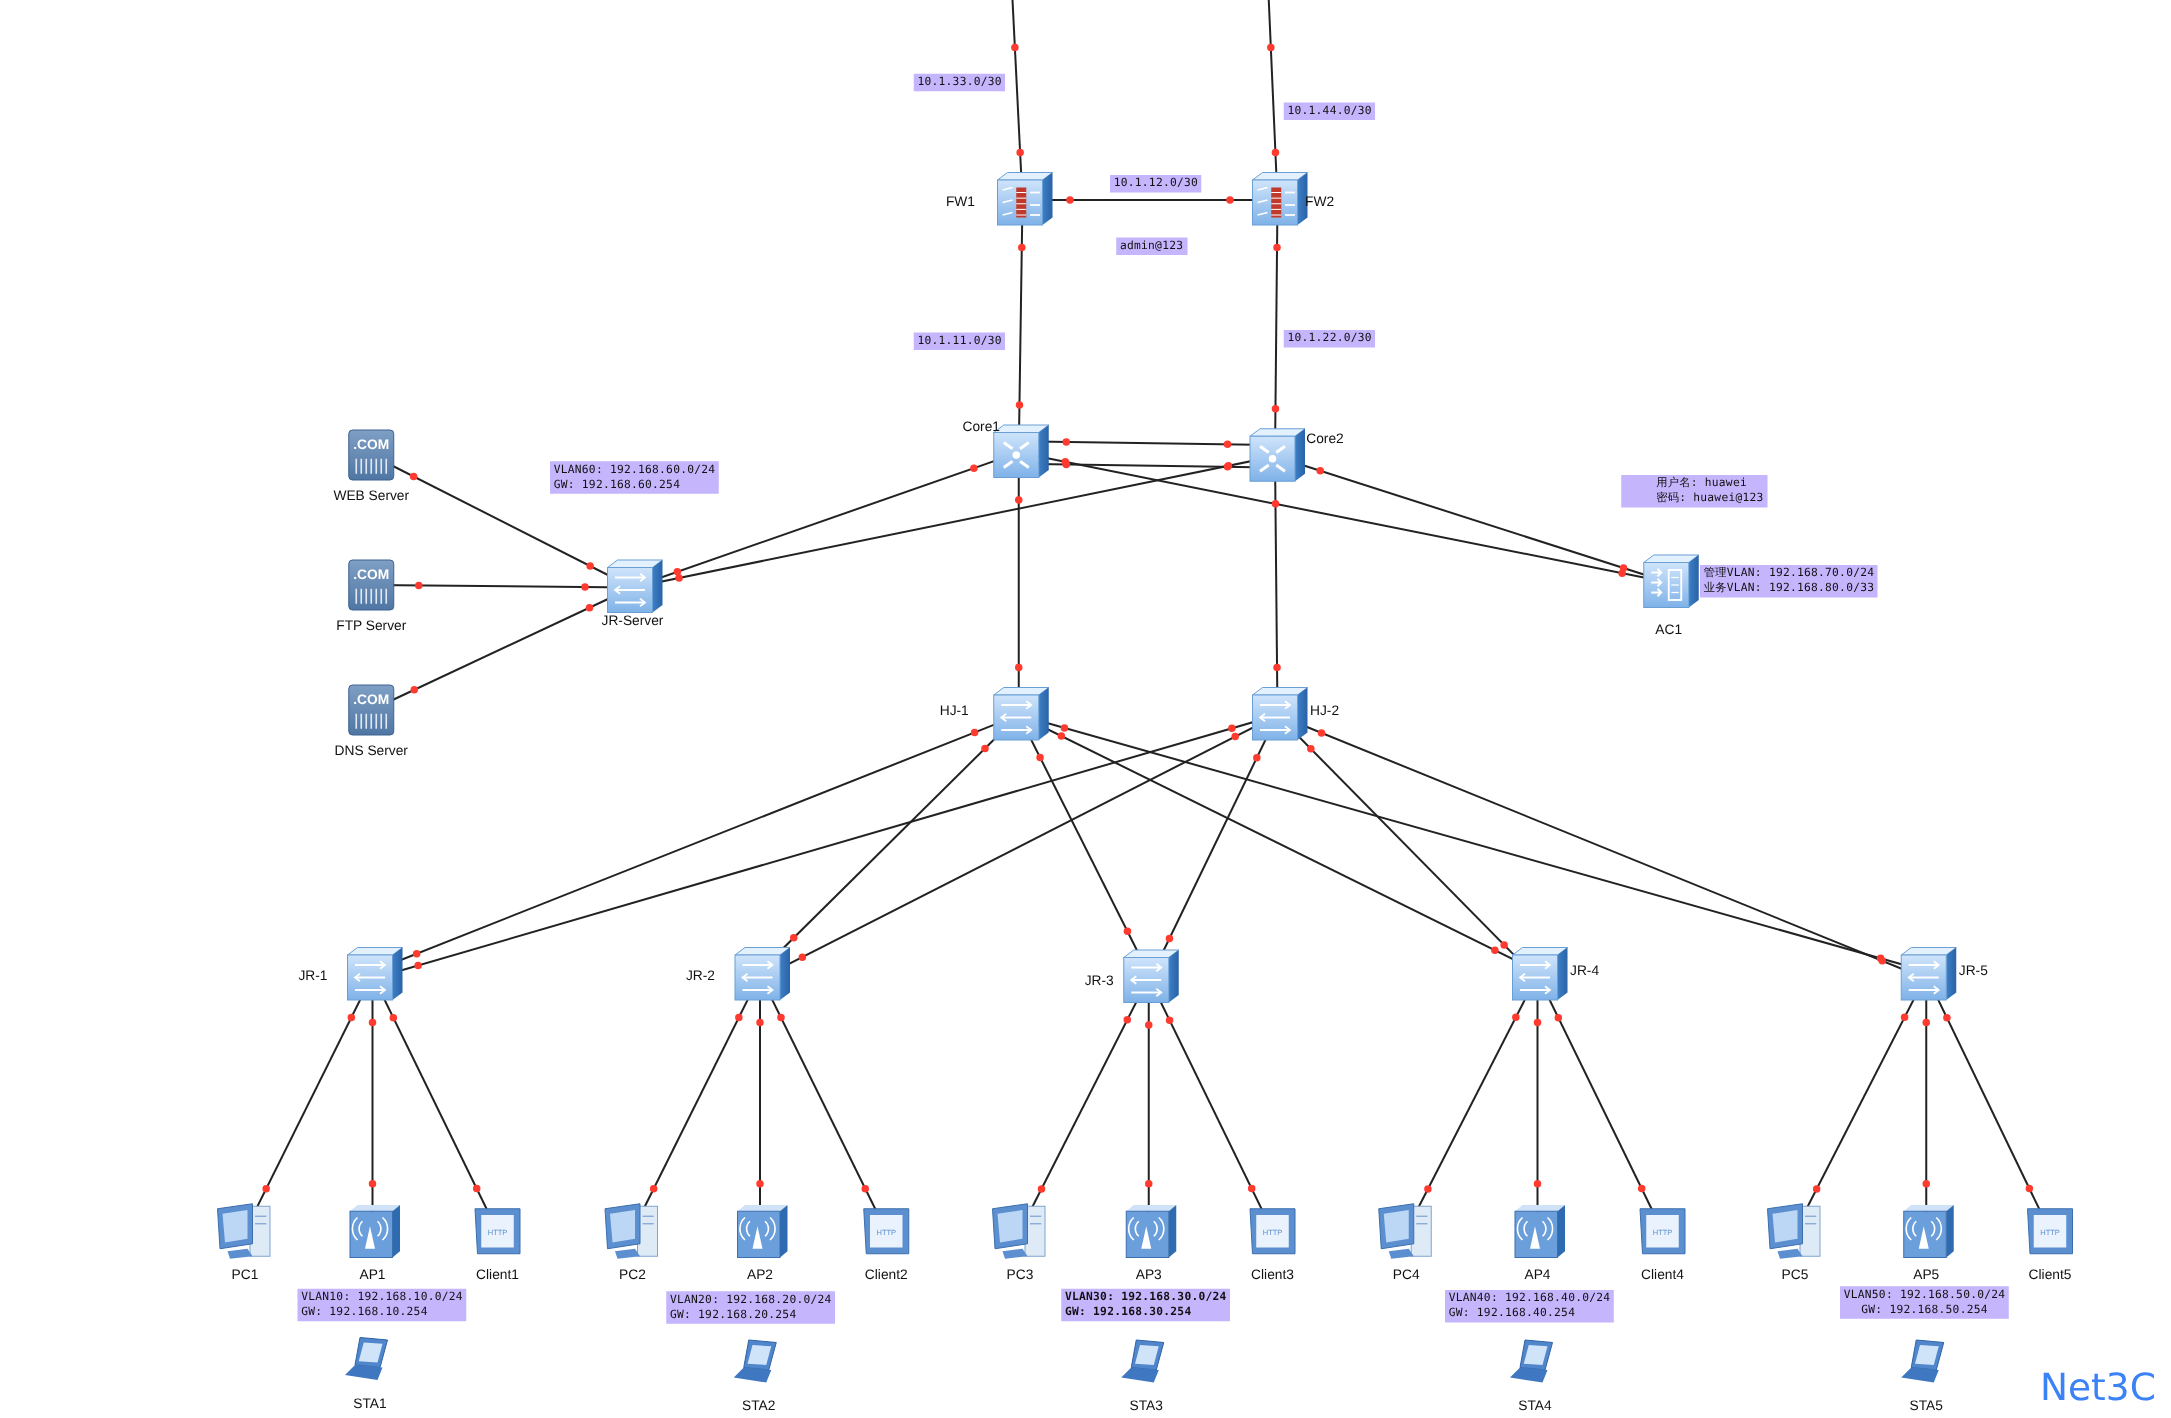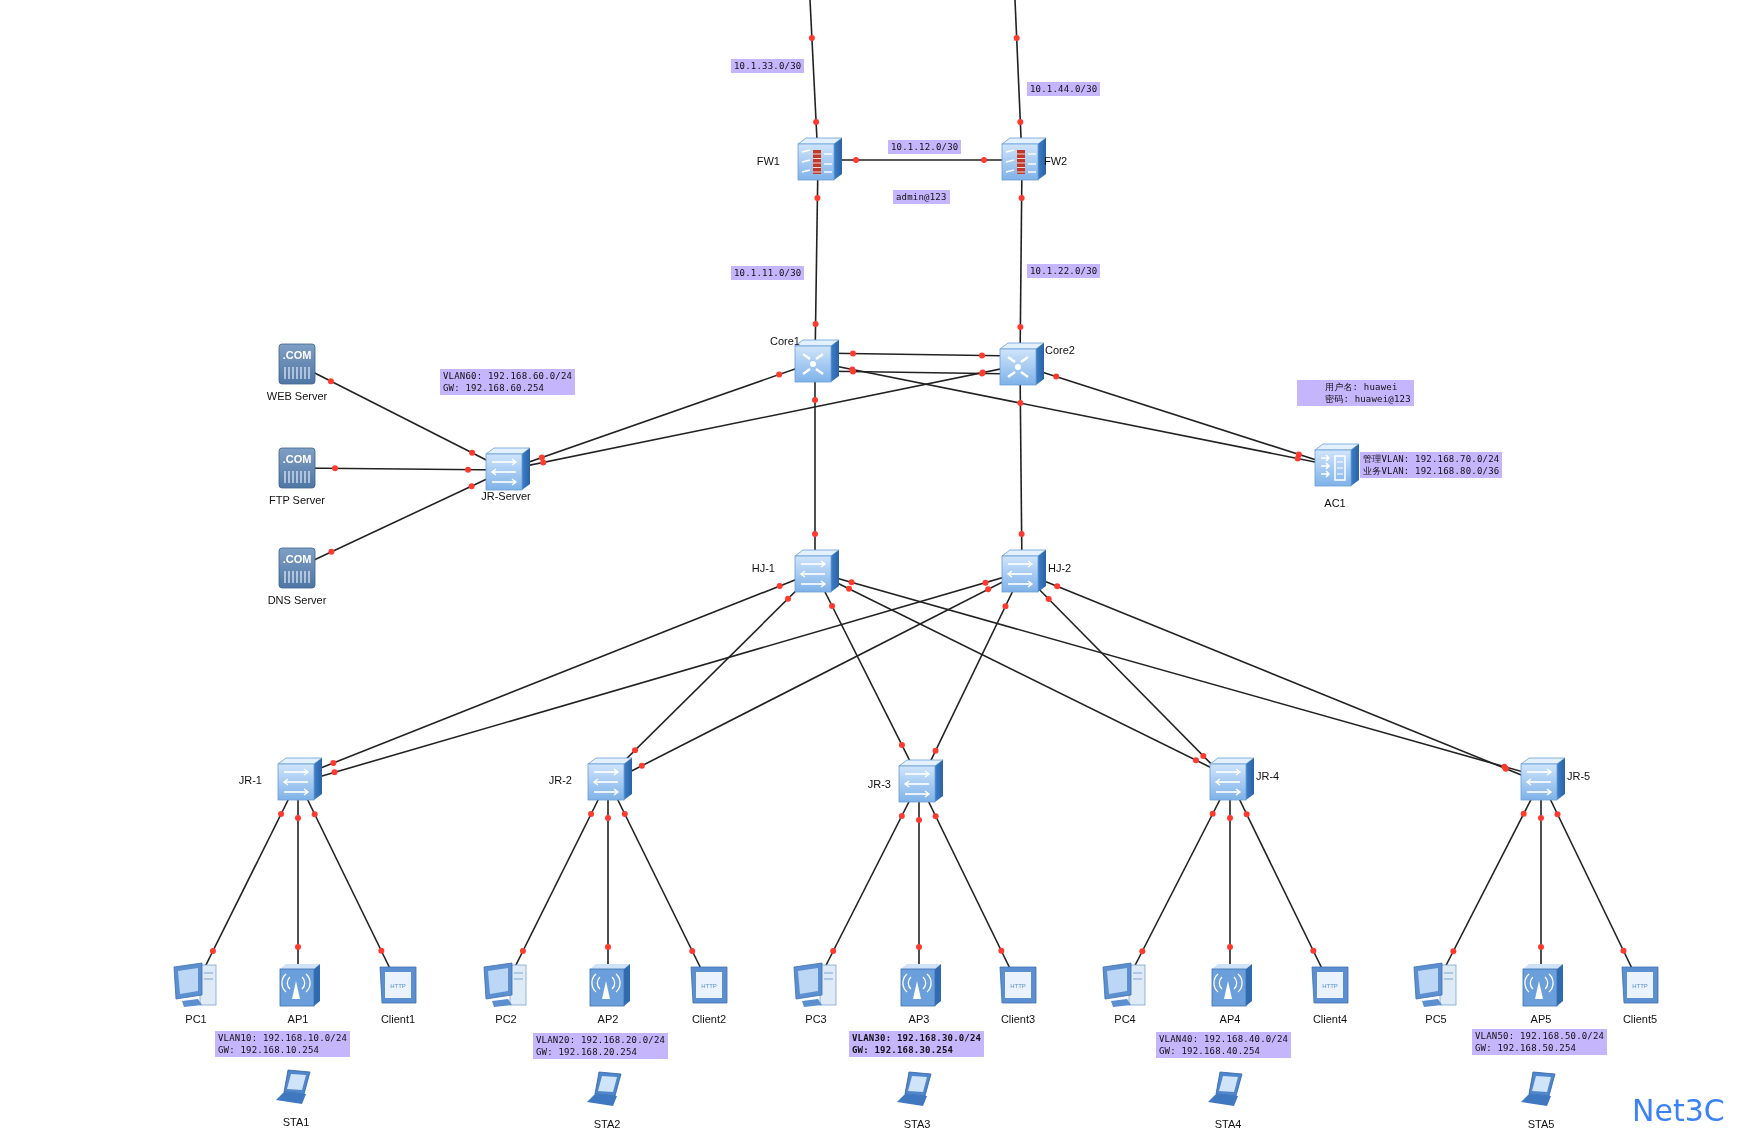--- a/index.html
+++ b/index.html
@@ -587,25 +587,25 @@
 <div class="note" style="left:1027px;top:57px;margin-top:25px;">10.1.44.0/30</div>
 <div class="note" style="left:888px;top:140px;">10.1.12.0/30</div>
 <div class="note" style="left:893px;top:190px;">admin@123</div>
 <div class="note" style="left:731px;top:266px;">10.1.11.0/30</div>
 <div class="note" style="left:1027px;top:264px;">10.1.22.0/30</div>
 <div class="note" style="left:440px;top:369px;">VLAN60: 192.168.60.0/24
 GW: 192.168.60.254</div>
 <div class="note" style="left:1297px;top:380px;padding-left:28px;">用户名: huawei
 密码: huawei@123</div>
 <div class="note" style="left:1360px;top:452px;">管理VLAN: 192.168.70.0/24
-业务VLAN: 192.168.80.0/36</div>
-<div class="note" style="left:215px;top:1031px;">VLAN10: 192.168.10.0/24
+业务VLAN: 192.168.80.0/33</div>
+<div class="note" style="left:238px;top:1031px;">VLAN10: 192.168.10.0/24
 GW: 192.168.10.254</div>
 <div class="note" style="left:533px;top:1033px;">VLAN20: 192.168.20.0/24
 GW: 192.168.20.254</div>
 <div class="note" style="left:849px;top:1031px;font-weight:bold;">VLAN30: 192.168.30.0/24
 GW: 192.168.30.254</div>
 <div class="note" style="left:1156px;top:1032px;">VLAN40: 192.168.40.0/24
 GW: 192.168.40.254</div>
-<div class="note" style="left:1472px;top:1029px;">VLAN50: 192.168.50.0/24
+<div class="note" style="left:1472px;top:1029px;text-align:center;">VLAN50: 192.168.50.0/24
 GW: 192.168.50.254</div>
 
 <div class="watermark">Net3C</div>
 
 </body></html>

